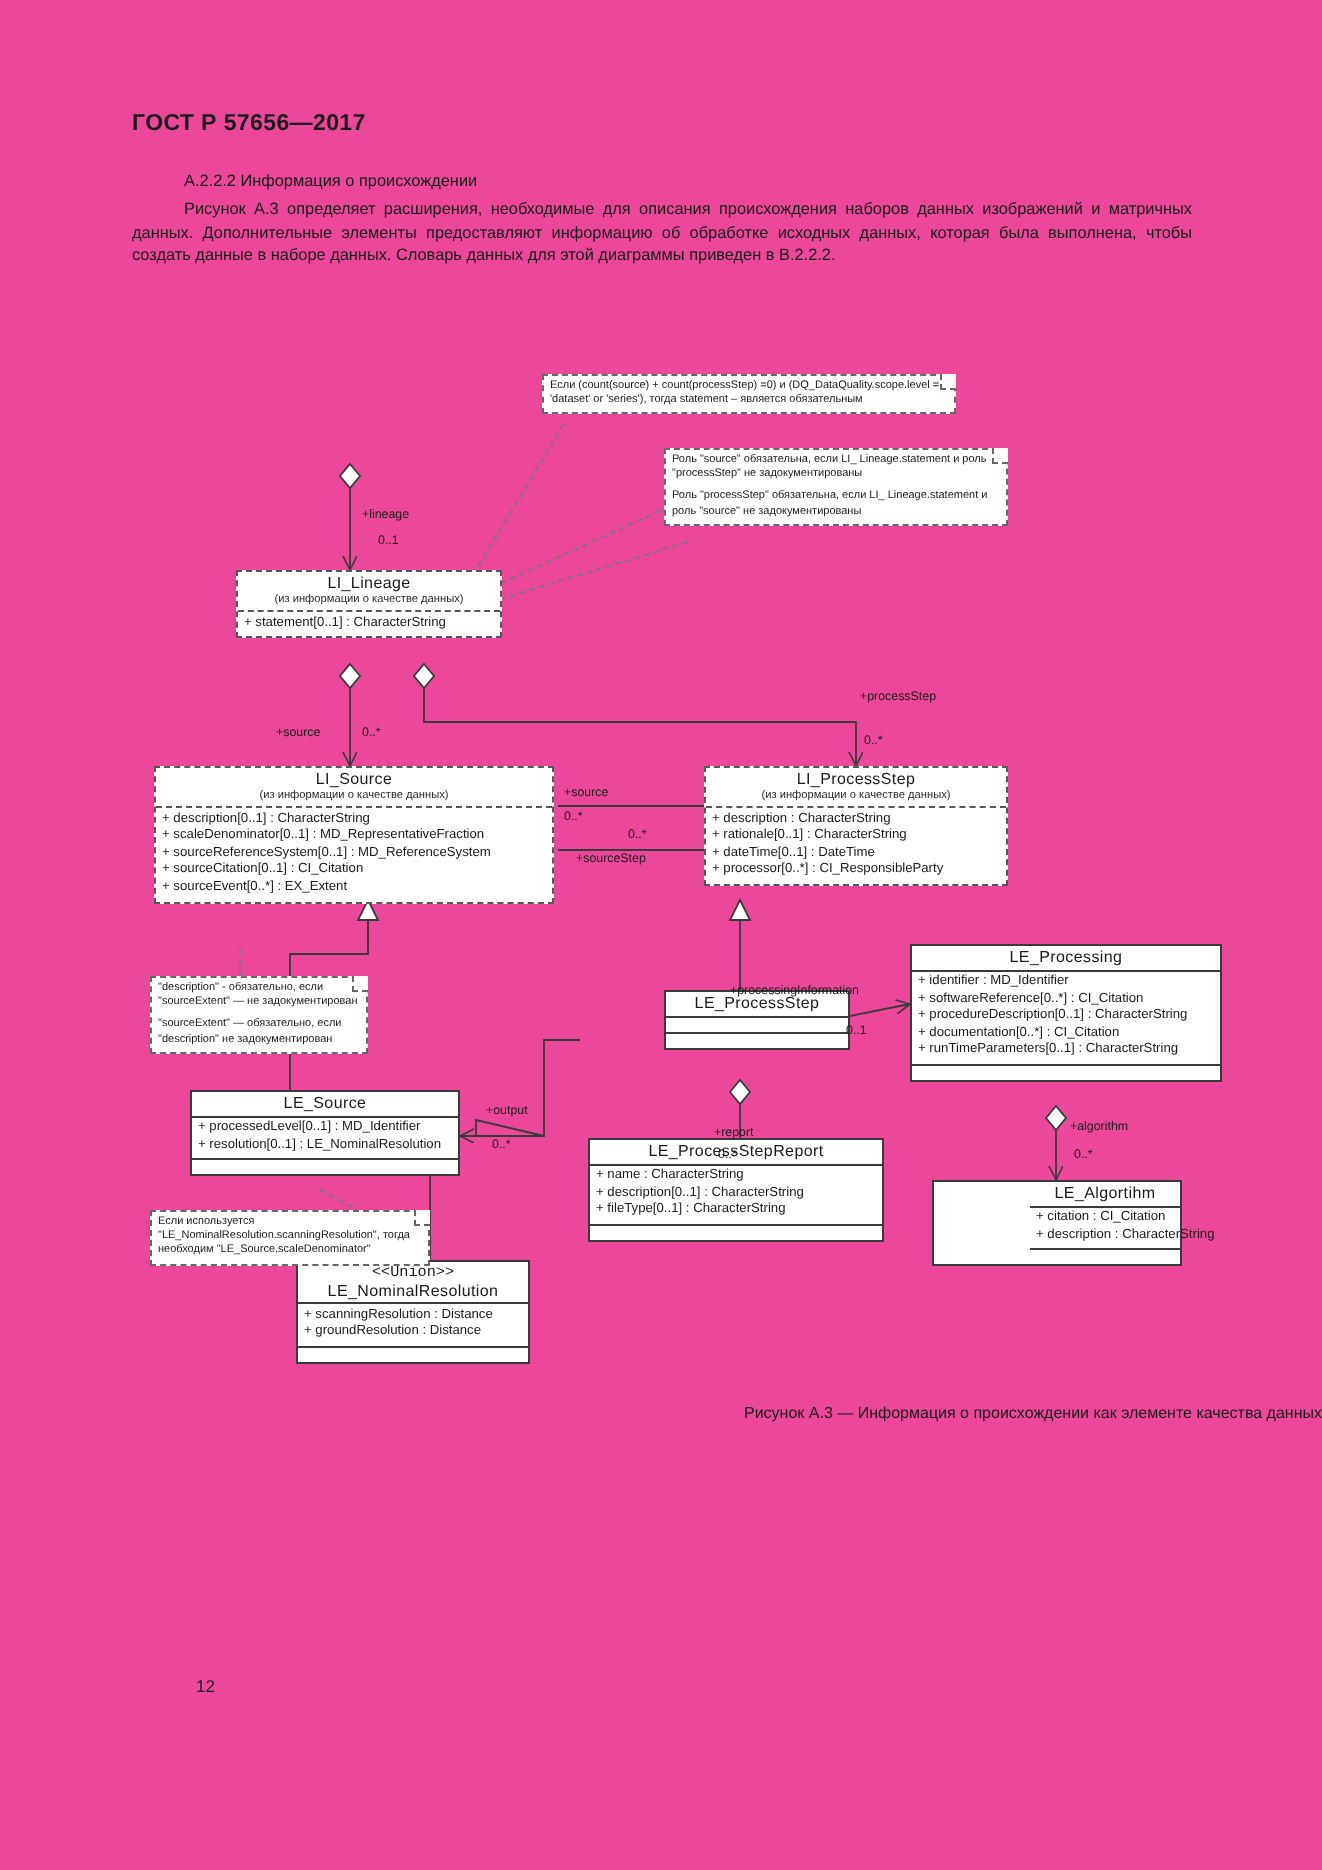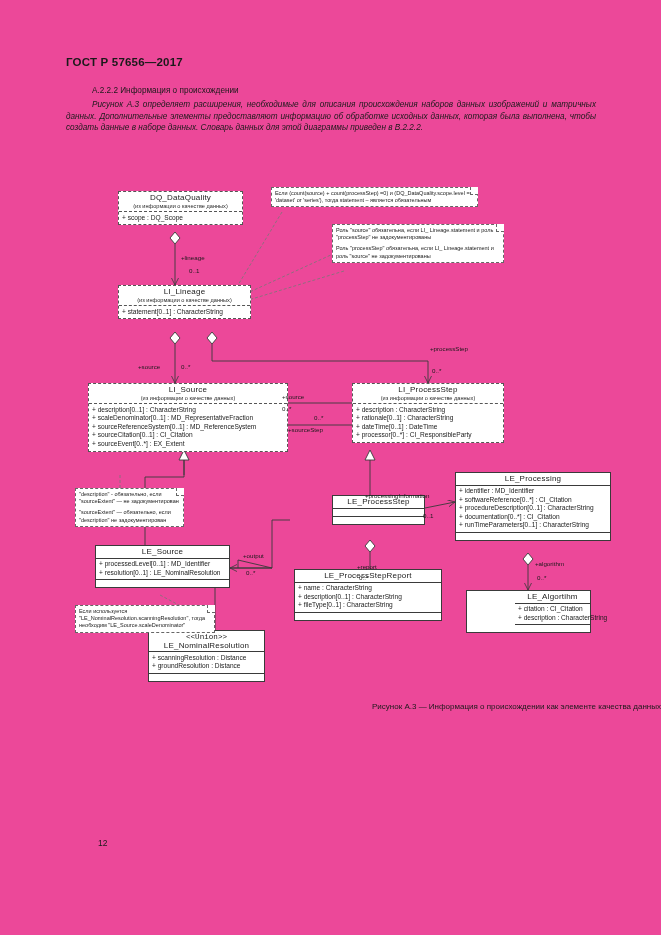--- a/index.html
+++ b/index.html
@@ -39,21 +39,20 @@
     font-size: 8.2px;
   }
   .para {
     position: absolute;
     left: 66px;
     top: 99px;
     width: 530px;
     font-size: 8.2px;
     line-height: 11.6px;
     text-align: justify;
-    font-style: italic;
   }
   .para .indent { display:inline-block; width: 26px; }
 
   
   .diagram {
     position: absolute;
     left: 0; top: 175px;
     width: 661px; height: 530px;
   }
   .diagram svg { position: absolute; left: 0; top: 0; }
@@ -185,43 +184,33 @@
 
       <polyline points="215,406 215,455" fill="none" stroke="#3a3a3a" stroke-width="0.9"></polyline>
 
       <line x1="282" y1="37" x2="232" y2="120" stroke="#777" stroke-width="0.8" stroke-dasharray="3,2"></line>
       <line x1="344" y1="74" x2="232" y2="125" stroke="#777" stroke-width="0.8" stroke-dasharray="3,2"></line>
       <line x1="344" y1="96" x2="232" y2="130" stroke="#777" stroke-width="0.8" stroke-dasharray="3,2"></line>
       <line x1="120" y1="300" x2="120" y2="313" stroke="#777" stroke-width="0.8" stroke-dasharray="3,2"></line>
       <line x1="160" y1="420" x2="190" y2="436" stroke="#777" stroke-width="0.8" stroke-dasharray="3,2"></line>
     </svg>
 
-    <div class="uml dashed" style="left:118px; top:16px; width:125px;">
-      <div class="hdr">
-        <div class="cname">DQ_DataQuality</div>
-        <div class="pkg">(из информации о качестве данных)</div>
-      </div>
-      <div class="sep dash"></div>
-      <div class="attrs">
-        <div>+ scope : DQ_Scope</div>
-      </div>
-    </div>
 
     <div class="uml dashed" style="left:118px; top:110px; width:133px;">
       <div class="hdr">
         <div class="cname">LI_Lineage</div>
         <div class="pkg">(из информации о качестве данных)</div>
       </div>
       <div class="sep dash"></div>
       <div class="attrs">
         <div>+ statement[0..1] : CharacterString</div>
       </div>
     </div>
 
-    <div class="uml dashed" style="left:88px; top:208px; width:200px;">
+    <div class="uml dashed" style="left:77px; top:208px; width:200px;">
       <div class="hdr">
         <div class="cname">LI_Source</div>
         <div class="pkg">(из информации о качестве данных)</div>
       </div>
       <div class="sep dash"></div>
       <div class="attrs">
         <div>+ description[0..1] : CharacterString</div>
         <div>+ scaleDenominator[0..1] : MD_RepresentativeFraction</div>
         <div>+ sourceReferenceSystem[0..1] : MD_ReferenceSystem</div>
         <div>+ sourceCitation[0..1] : CI_Citation</div>

